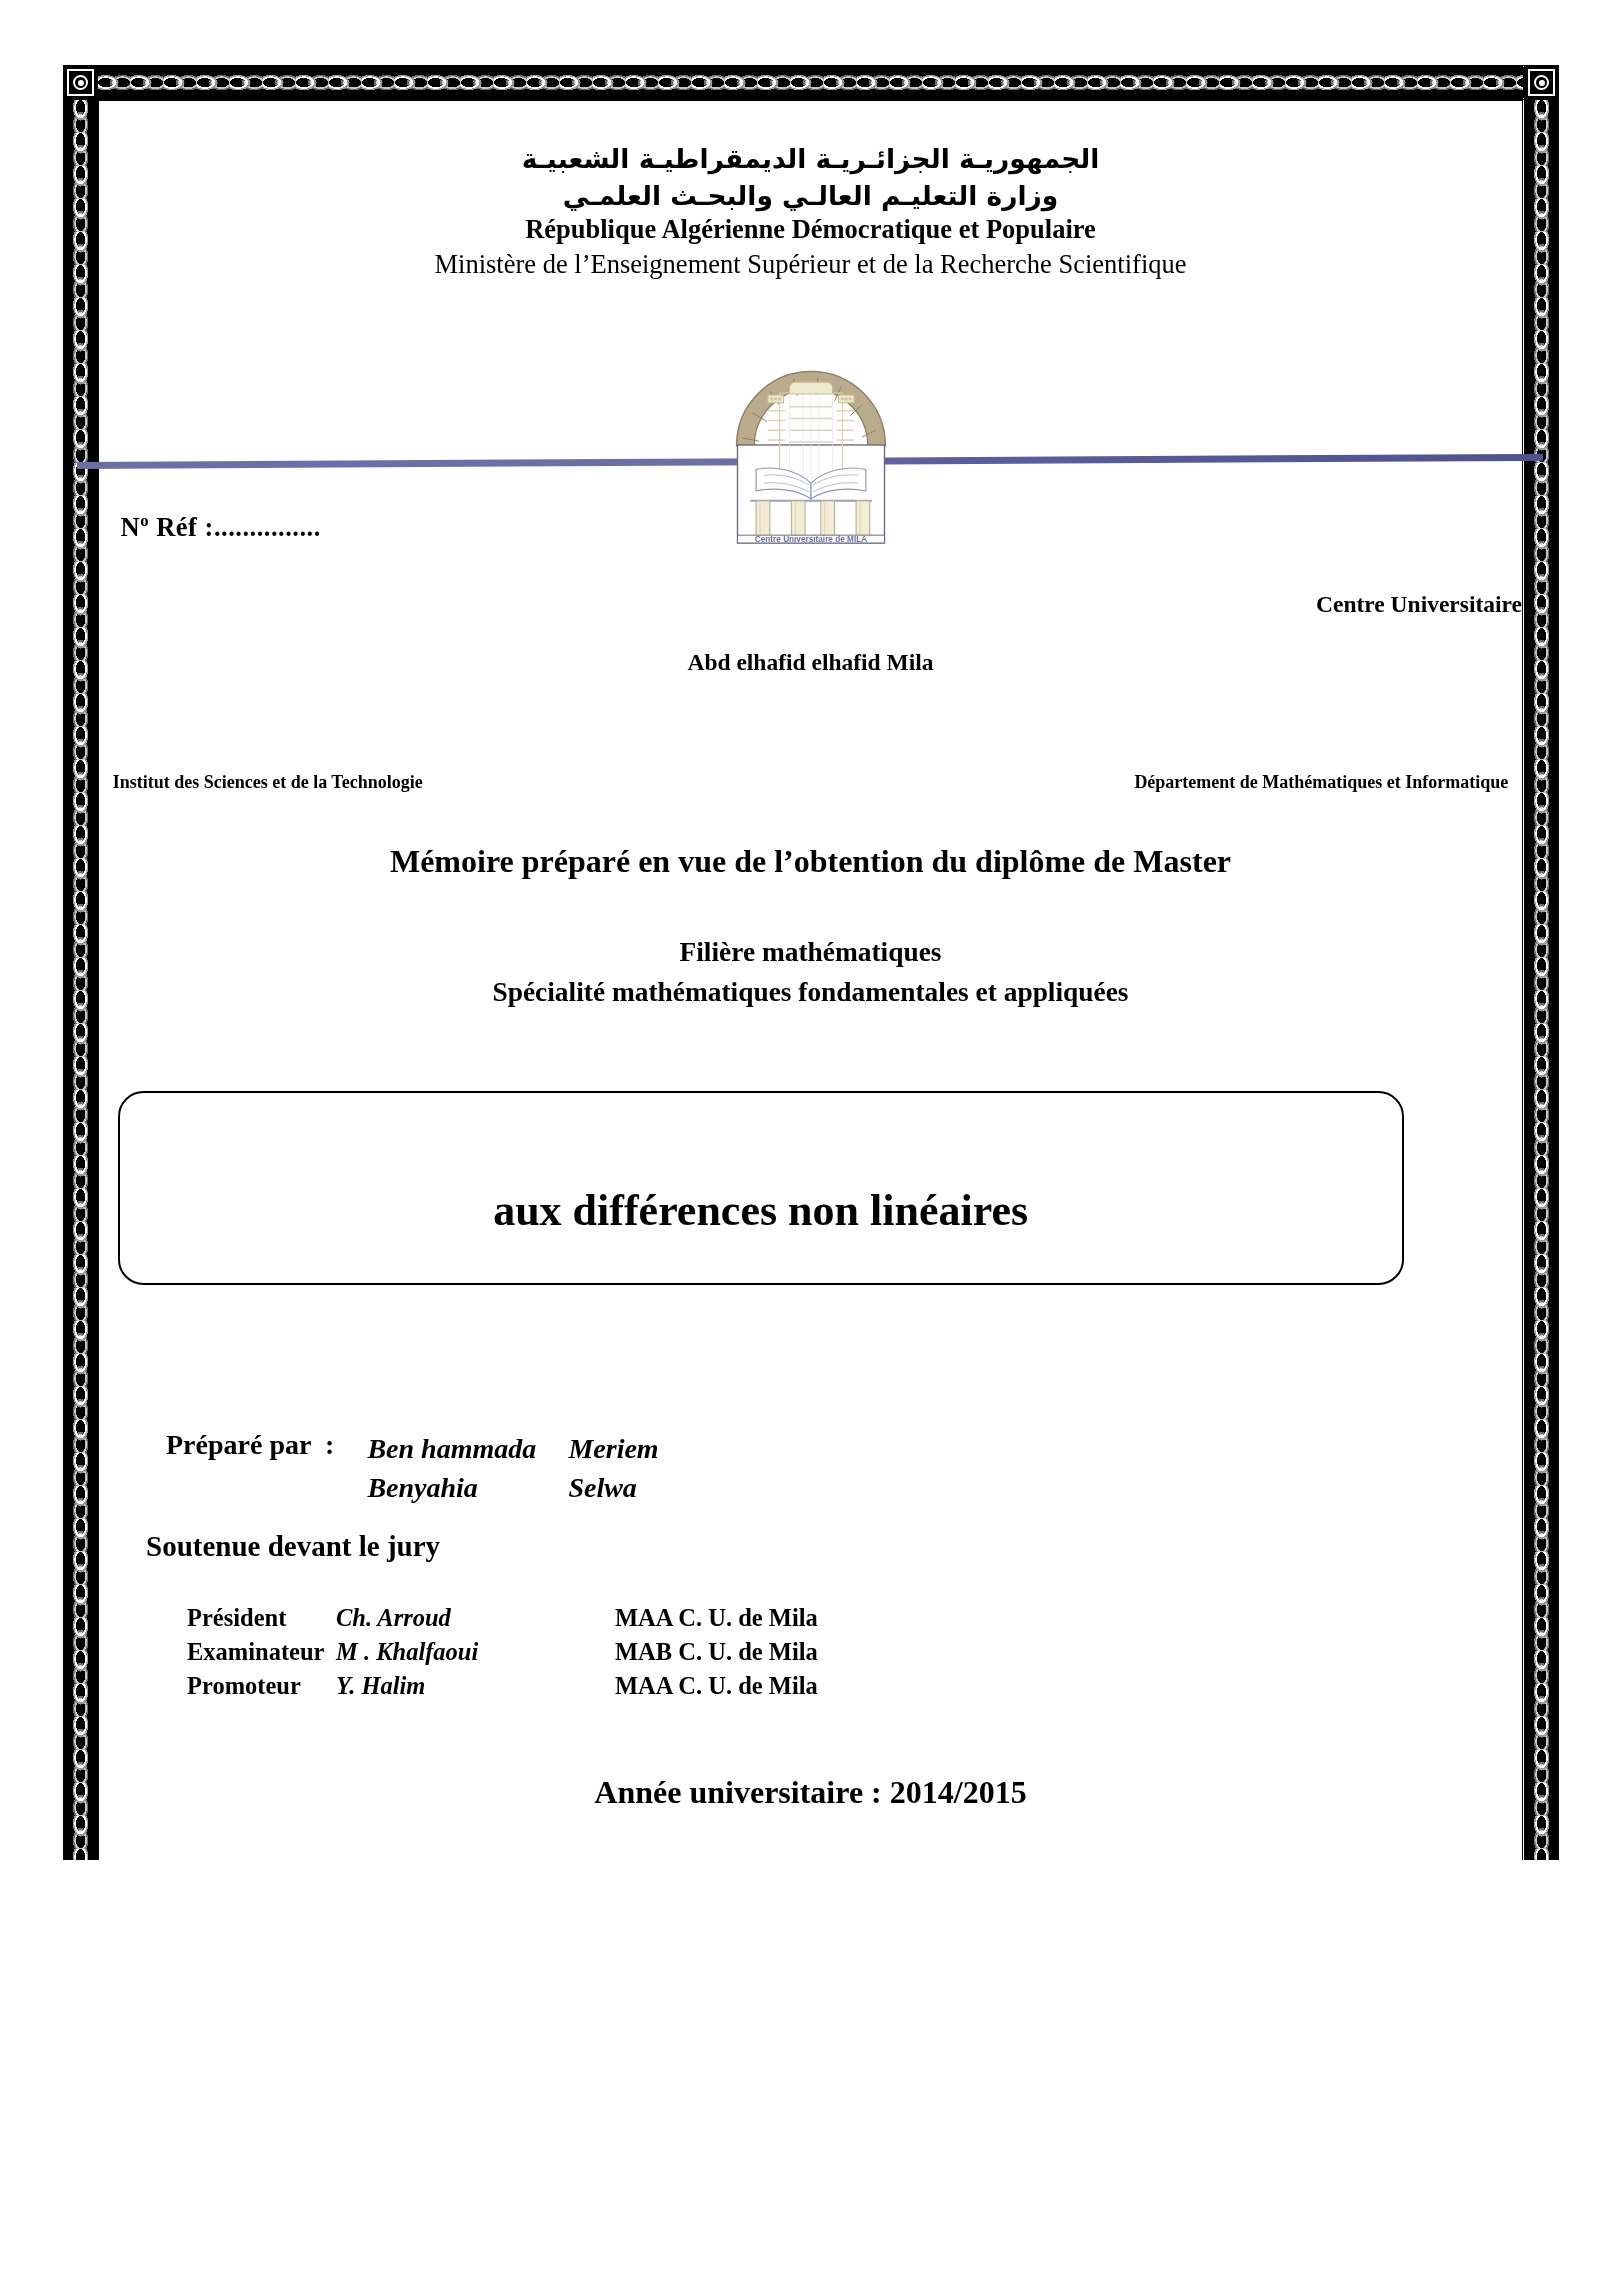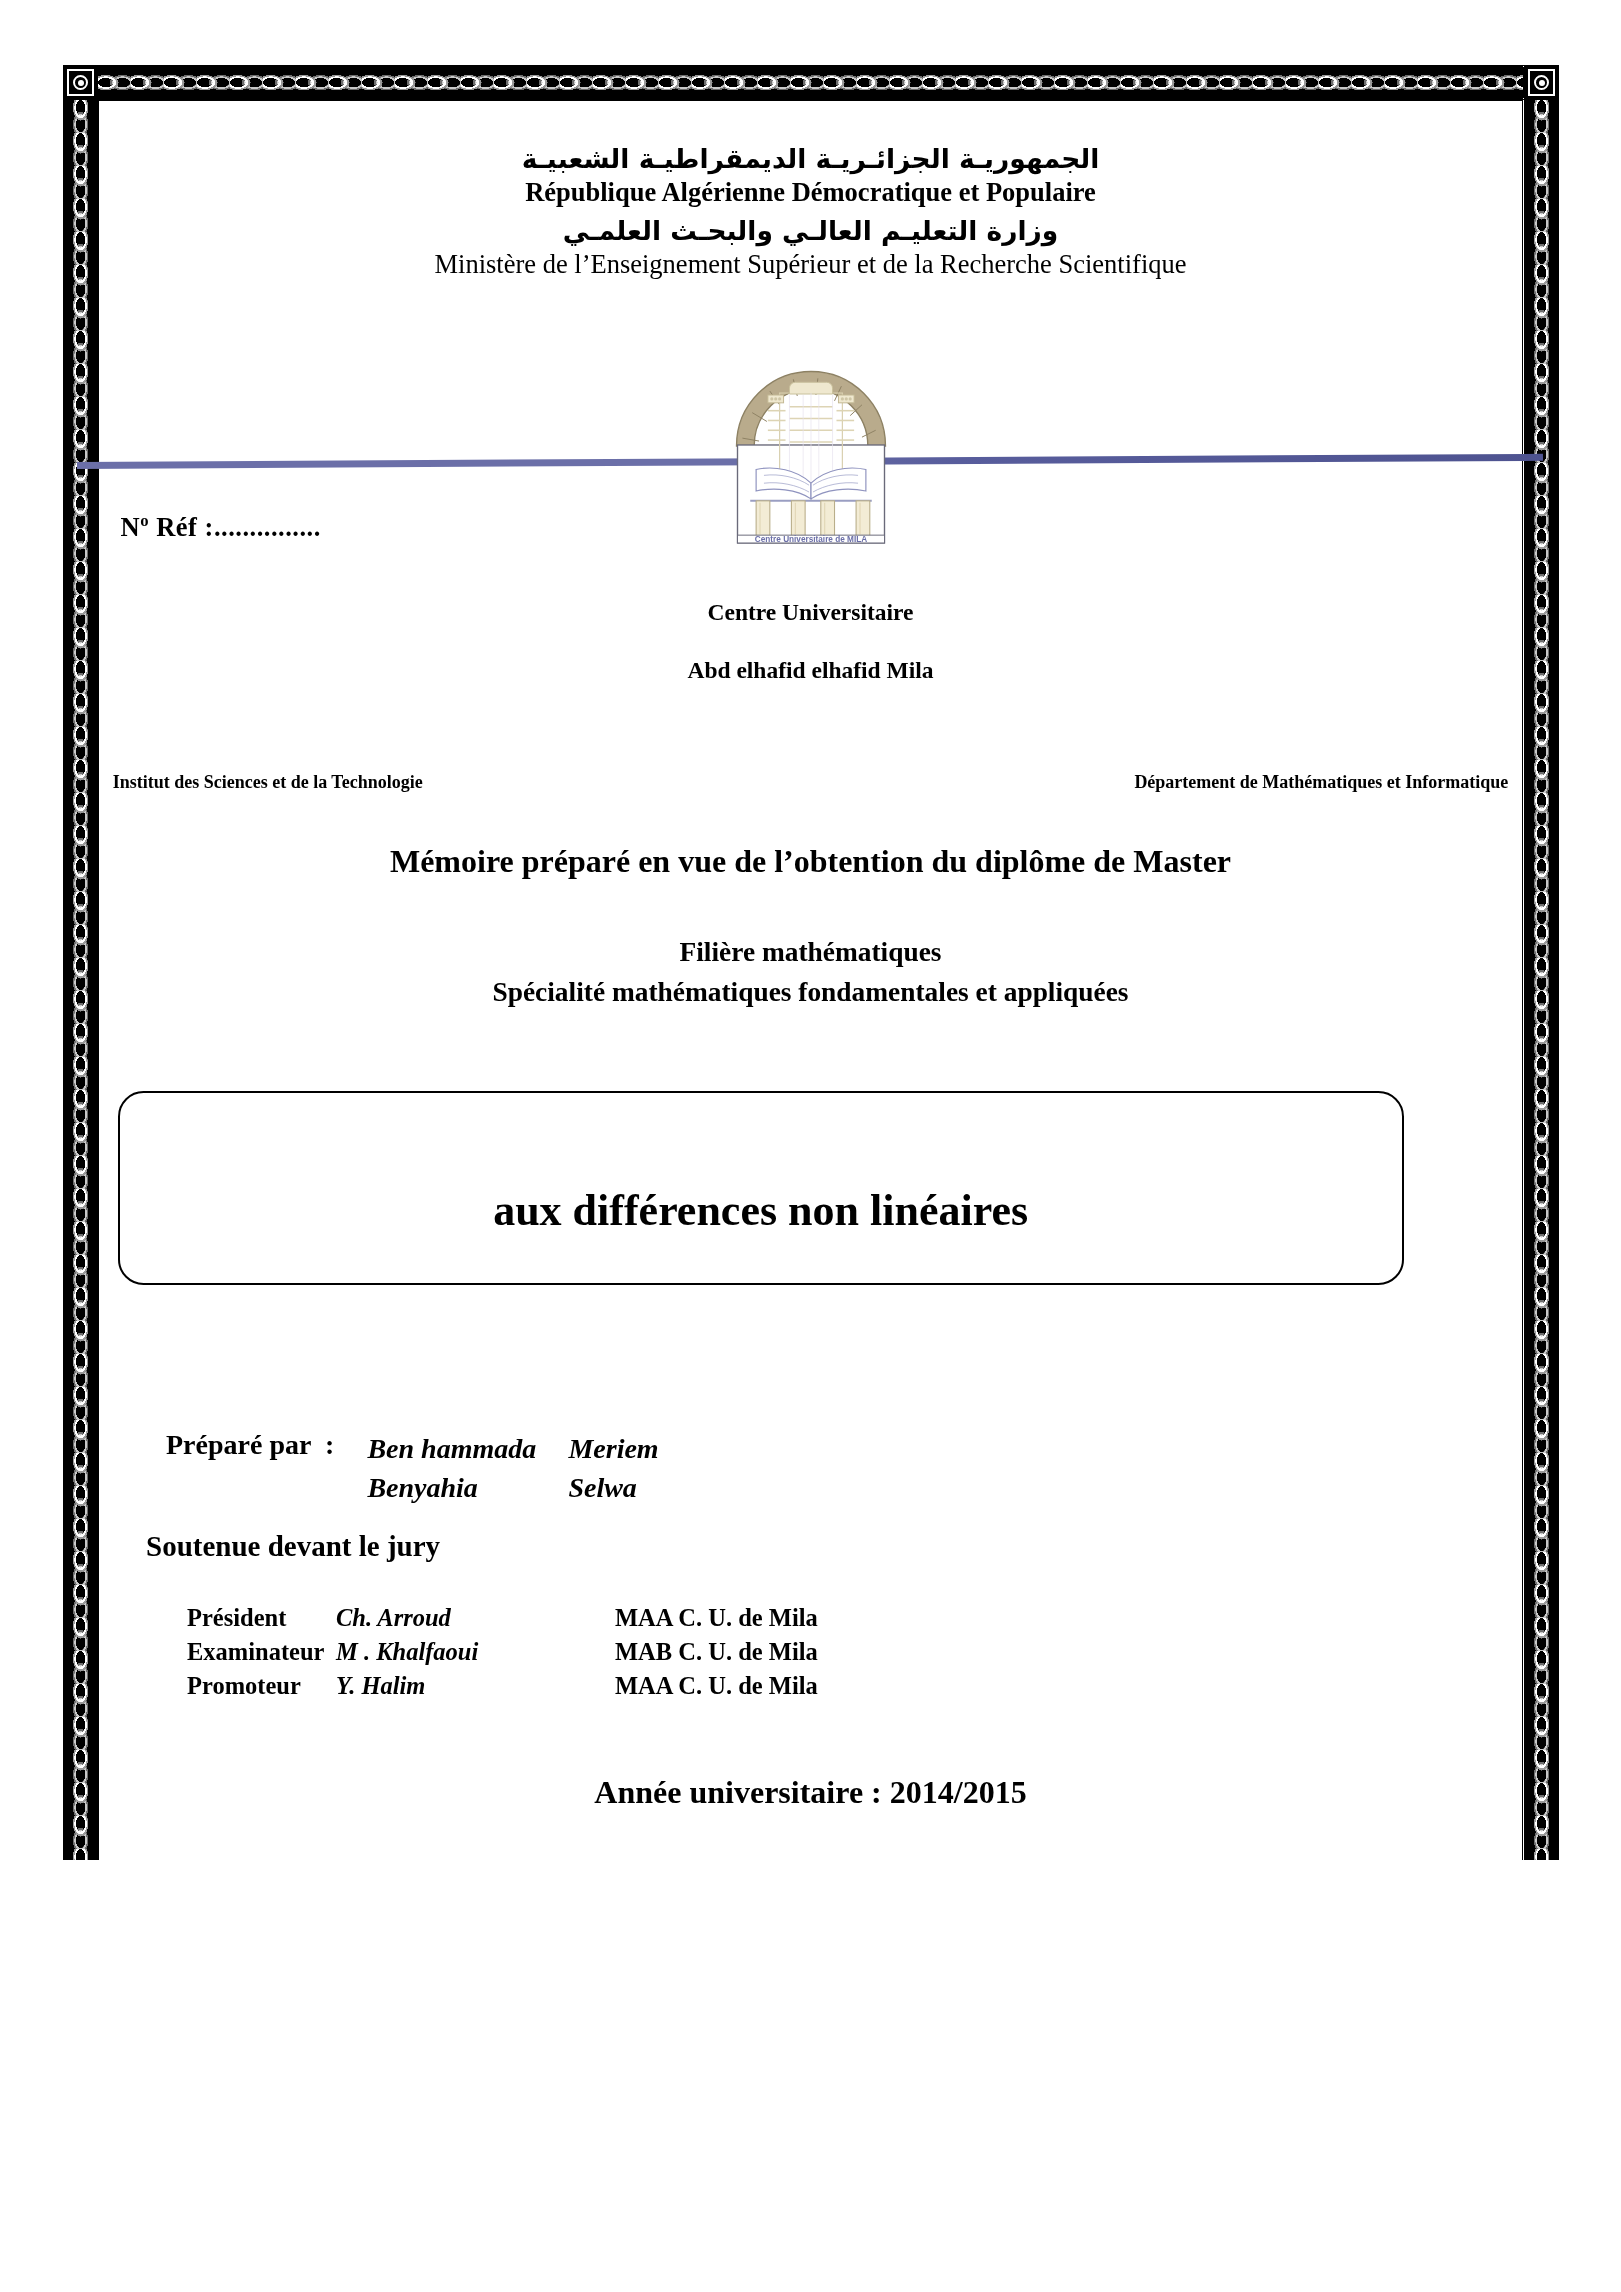--- a/index.html
+++ b/index.html
@@ -188,21 +188,21 @@
   .refline {
     position: absolute;
     left: 21.6px;
     top: 410px;
     font-size: 26.5px;
     font-weight: bold;
     letter-spacing: 0.5px;
   }
   .refline sup { font-size: 16.7px; vertical-align: super; }
 
-  .cu1 { margin-top: 8px; font-size: 23.5px; font-weight: bold; }
+  .cu1 { margin-top: 0; font-size: 23.5px; font-weight: bold; text-align: right; }
   .cu-block { position: absolute; left: 0; right: 0; top: 490px; }
   .cu2 { margin-top: 31px; font-size: 23.5px; font-weight: bold; }
 
   .dept-row {
     position: absolute;
     left: 0; right: 0;
     top: 671px;
     display: flex;
     justify-content: space-between;
     padding: 0 13.7px 0 13.7px;
@@ -332,22 +332,22 @@
         <span class="ring"></span>
         <span class="dot"></span>
     </div>
 
     <div class="inner-rule"></div>
   </div>
 
   <div id="content">
 
     <div class="c hdr-ar1 ar">الجمهوريـة الجزائـريـة الديمقراطيـة الشعبيـة</div>
+    <div class="c hdr-ar2 ar">وزارة التعليـم العالـي والبحـث العلمـي</div>
     <div class="c hdr-fr1">République Algérienne Démocratique et Populaire</div>
-    <div class="c hdr-ar2 ar">وزارة التعليـم العالـي والبحـث العلمـي</div>
     <div class="c hdr-fr2">Ministère de l’Enseignement Supérieur et de la Recherche Scientifique</div>
 
     <div class="purple-rule"></div>
 
     <div class="logo-wrap">
       <svg viewBox="0 0 200 220" width="196" height="216">
 
         <path d="M24 112 A76 76 0 0 1 176 112 L158 112 A58 58 0 0 0 42 112 Z" fill="#b9ab8c" stroke="#8d8163" stroke-width="1.4"></path>
         <g stroke="#8d8163" stroke-width="1" fill="none">
           <path d="M30 104 L47 107"></path>

